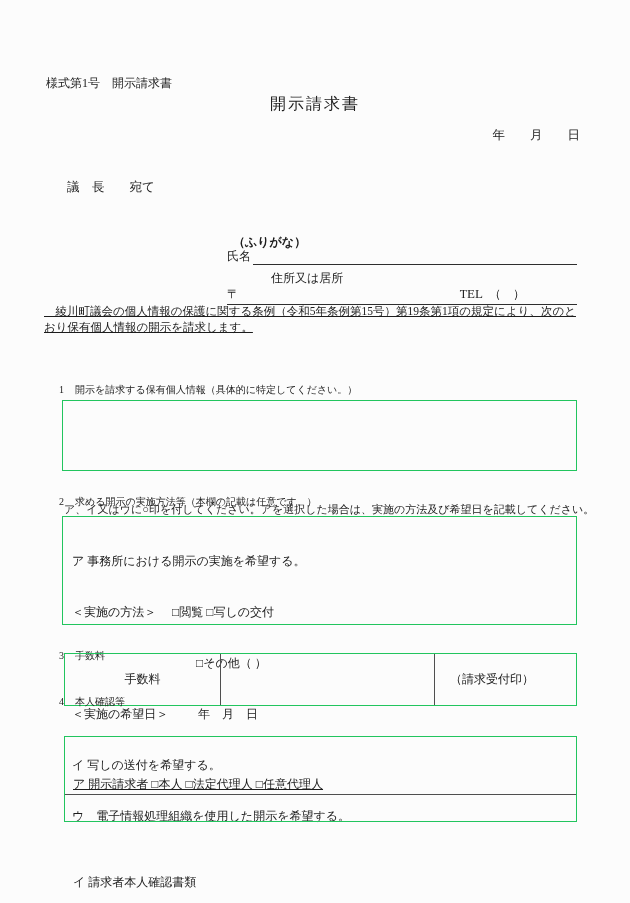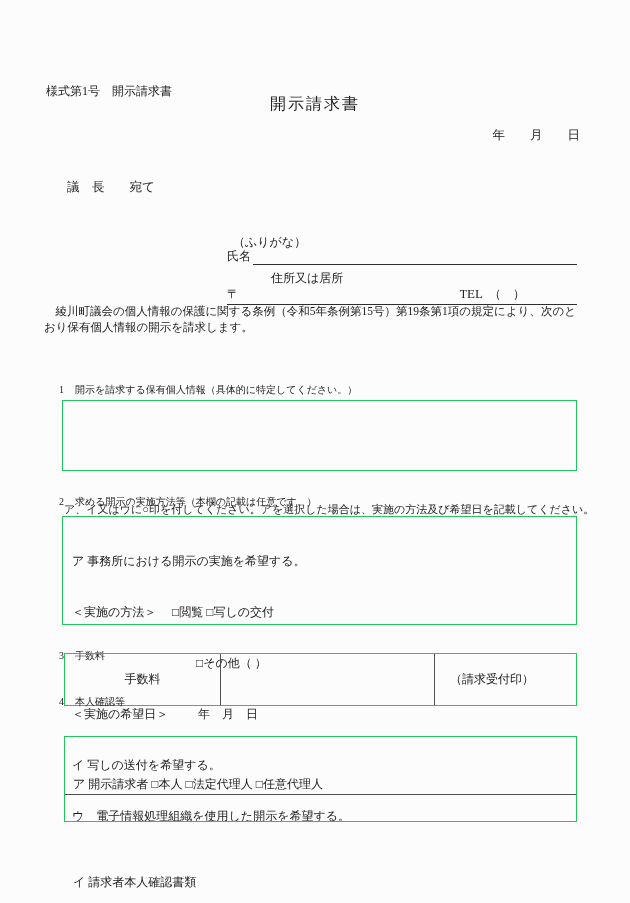--- a/index.html
+++ b/index.html
@@ -2,53 +2,53 @@
 <html><head>
 <meta charset="utf-8">
 <style>
   html,body{margin:0;padding:0;background:#fcfcfc;}
   .page{
     position:relative;width:630px;height:903px;background:#fcfcfc;overflow:hidden;
     font-family:"Liberation Serif","DejaVu Serif",serif;
     color:#1c1c1c;font-size:12px;line-height:1.3;
   }
   .abs{position:absolute;white-space:pre;}
-  .form-label{left:46px;top:84px;font-size:12px;}
+  .form-label{left:46px;top:76px;font-size:12px;}
   .doc-title{left:0;top:94px;width:630px;text-align:center;font-size:16px;letter-spacing:2px;white-space:pre;}
   .date-line{top:127px;right:50px;font-size:12.5px;}
   .addressee{left:67px;top:179px;font-size:12.5px;}
-  .furigana{left:233px;top:235px;}
+  .furigana{left:233px;top:235px;font-weight:bold;}
   .name-line{left:227px;top:249px;width:350px;display:flex;align-items:flex-end;}
   .blank-line{flex:1;border-bottom:1px solid #2e2e2e;height:14px;margin-left:2px;}
   .address-label{left:227px;top:271px;margin-left:44px;}
   .postal-line{left:227px;top:286px;width:350px;display:flex;align-items:flex-end;border-bottom:1px solid #2e2e2e;padding-bottom:1px;}
   .postal-spacer{flex:1;}
   .tel-el{font-size:13px;}
   .tel-paren{margin-left:6px;}
   .tel-tail{width:52px;}
-  .intro{left:44px;top:304px;width:540px;font-size:11.5px;line-height:15.5px;white-space:normal;}
+  .intro{left:44px;top:304px;width:540px;font-size:11.5px;line-height:15.5px;white-space:normal;text-decoration:underline;}
   .sec-heading{font-size:10px;}
   .sec-num{display:inline-block;width:16px;}
   .h1{left:49px;top:370px;}
   .h2{left:49px;top:482px;}
   .h3{left:49px;top:636px;}
   .h4{left:49px;top:682px;}
   .instruction{left:64px;top:502px;font-size:11px;}
   .box{position:absolute;border:1px solid #22c55e;background:transparent;box-sizing:border-box;}
   .box1{left:62px;top:400px;width:515px;height:71px;}
   .box2{left:62px;top:516px;width:515px;height:109px;padding:2px 0 0 9px;line-height:17px;white-space:pre;}
   .m-label{display:inline-block;width:100px;}
   .m-other{margin-left:124px;}
   .d-label{display:inline-block;width:126px;}
   .fee-table{left:64px;top:653px;width:513px;height:53px;display:flex;}
   .fee-c1{width:155px;border-right:1px solid #4f4f4f;display:flex;align-items:center;justify-content:center;}
   .fee-c2{flex:1;border-right:1px solid #4f4f4f;}
   .fee-c3{width:141px;display:flex;align-items:center;padding-left:15px;box-sizing:border-box;}
   .box4{left:64px;top:736px;width:513px;height:86px;line-height:19px;white-space:pre;}
-  .row-a{height:19px;border-bottom:1px solid #4f4f4f;padding-left:8px;}
+  .row-a{height:19px;border-bottom:1px solid #4f4f4f;padding-left:8px;text-decoration:underline;}
   .row-b{padding:2px 0 0 8px;}
 </style>
 </head>
 <body>
 
 <div class="page">
 
   <div class="abs form-label">様式第1号　開示請求書</div>
   <div class="abs doc-title">開示請求書</div>
   <div class="abs date-line">年　　月　　日</div>

